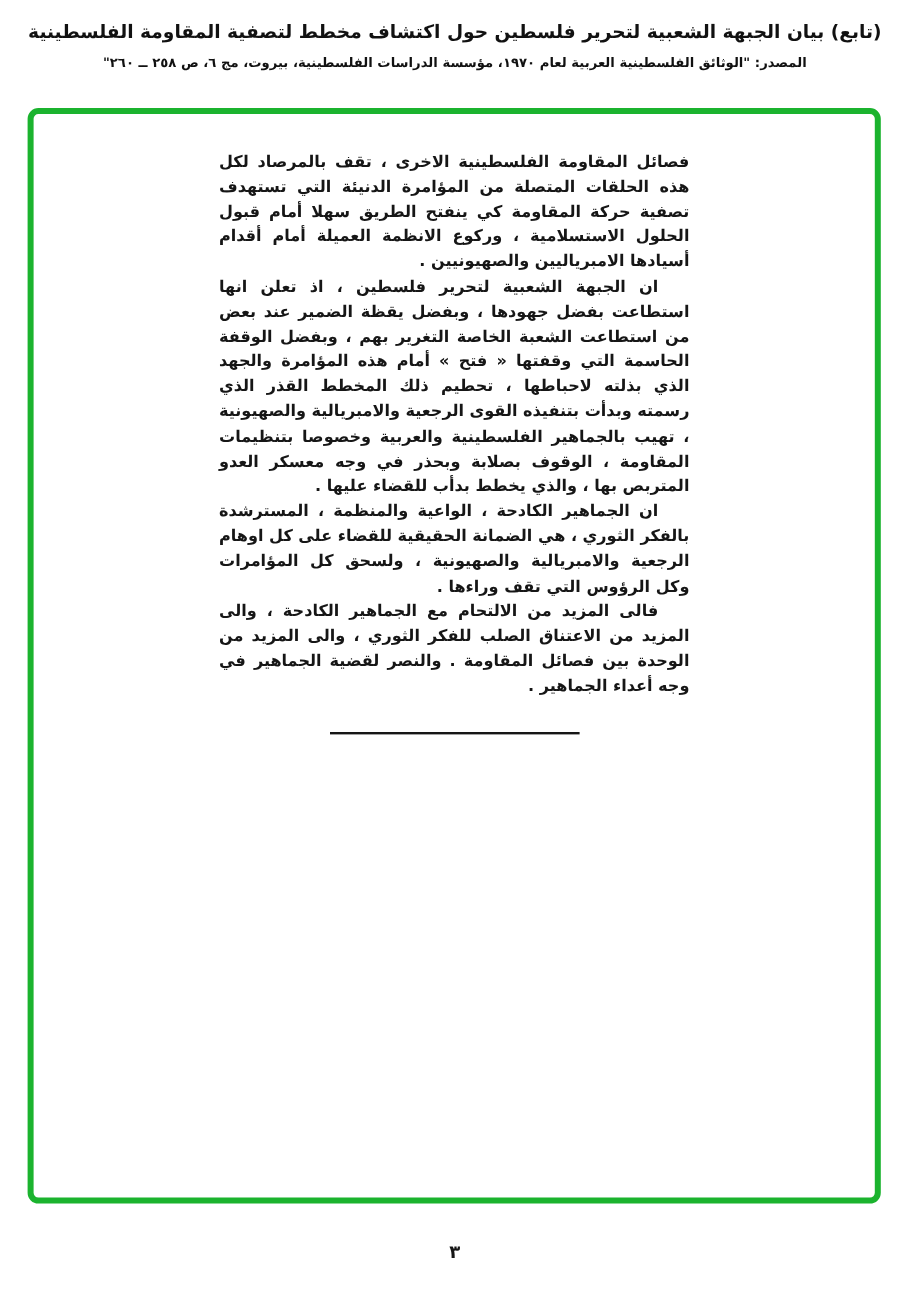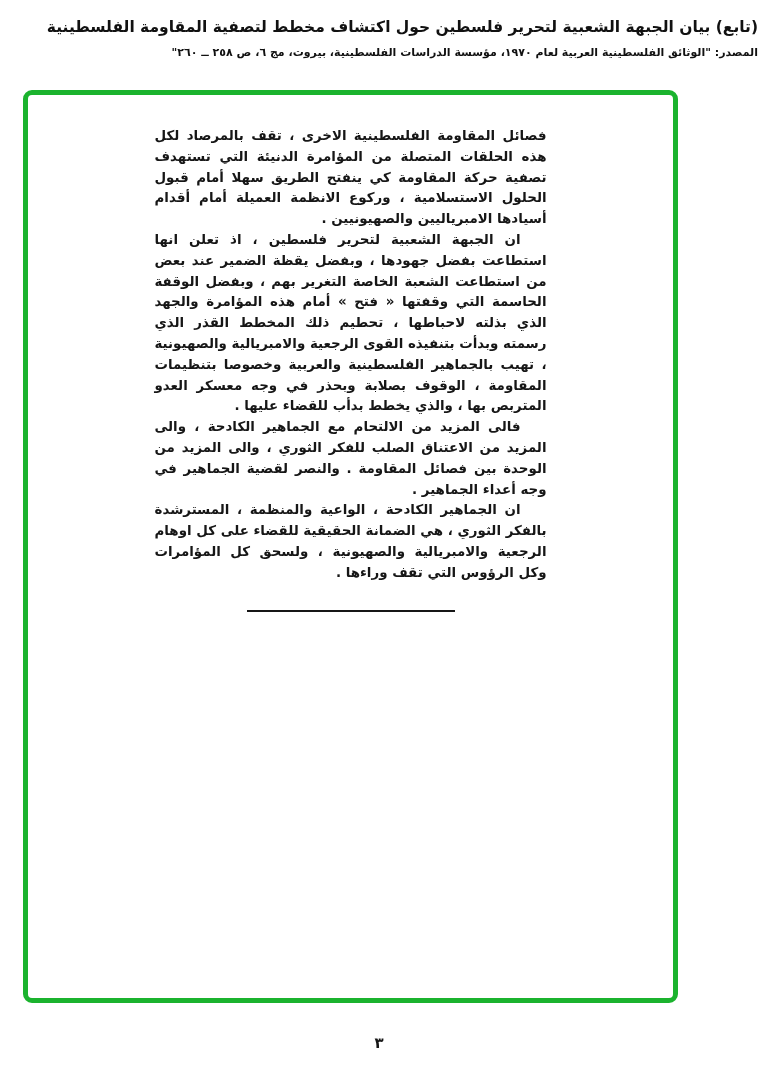--- a/index.html
+++ b/index.html
@@ -13,38 +13,39 @@
     position: relative;
     overflow: hidden;
     font-family: "DejaVu Sans", sans-serif;
     color: #111111;
   }
   .page-header {
     position: absolute;
     top: 16px;
     left: 0;
     width: 758px;
+    text-align: center;
     direction: rtl;
   }
   .doc-title {
     font-size: 15.5px;
     font-weight: bold;
     letter-spacing: 0;
     line-height: 1.5;
   }
   .doc-source {
     margin-top: 7px;
     font-size: 11px;
     font-weight: bold;
   }
   .green-frame {
     position: absolute;
     left: 23px;
     top: 90px;
-    width: 655px;
+    width: 711px;
     height: 913px;
     box-sizing: border-box;
     border: 5px solid #1bb32e;
     border-radius: 9px;
     background: #ffffff;
   }
   .body-text {
     width: 392px;
     margin: 31px auto 0 auto;
     direction: rtl;
@@ -85,19 +86,19 @@
 
 <header class="page-header">
   <div class="doc-title">(تابع) بيان الجبهة الشعبية لتحرير فلسطين حول اكتشاف مخطط لتصفية المقاومة الفلسطينية</div>
   <div class="doc-source">المصدر: "الوثائق الفلسطينية العربية لعام ١٩٧٠، مؤسسة الدراسات الفلسطينية، بيروت، مج ٦، ص ٢٥٨ ــ ٢٦٠"</div>
 </header>
 
 <div class="green-frame">
   <div class="body-text">
     <p class="continued">فصائل المقاومة الفلسطينية الاخرى ، تقف بالمرصاد لكل هذه الحلقات المتصلة من المؤامرة الدنيئة التي تستهدف تصفية حركة المقاومة كي ينفتح الطريق سهلا أمام قبول الحلول الاستسلامية ، وركوع الانظمة العميلة أمام أقدام أسيادها الامبرياليين والصهيونيين .</p>
     <p>ان الجبهة الشعبية لتحرير فلسطين ، اذ تعلن انها استطاعت بفضل جهودها ، وبفضل يقظة الضمير عند بعض من استطاعت الشعبة الخاصة التغرير بهم ، وبفضل الوقفة الحاسمة التي وقفتها « فتح » أمام هذه المؤامرة والجهد الذي بذلته لاحباطها ، تحطيم ذلك المخطط القذر الذي رسمته وبدأت بتنفيذه القوى الرجعية والامبريالية والصهيونية ، تهيب بالجماهير الفلسطينية والعربية وخصوصا بتنظيمات المقاومة ، الوقوف بصلابة وبحذر في وجه معسكر العدو المتربص بها ، والذي يخطط بدأب للقضاء عليها .</p>
+    <p>ان الجماهير الكادحة ، الواعية والمنظمة ، المسترشدة بالفكر الثوري ، هي الضمانة الحقيقية للقضاء على كل اوهام الرجعية والامبريالية والصهيونية ، ولسحق كل المؤامرات وكل الرؤوس التي تقف وراءها .</p>
     <p>فالى المزيد من الالتحام مع الجماهير الكادحة ، والى المزيد من الاعتناق الصلب للفكر الثوري ، والى المزيد من الوحدة بين فصائل المقاومة . والنصر لقضية الجماهير في وجه أعداء الجماهير .</p>
-    <p>ان الجماهير الكادحة ، الواعية والمنظمة ، المسترشدة بالفكر الثوري ، هي الضمانة الحقيقية للقضاء على كل اوهام الرجعية والامبريالية والصهيونية ، ولسحق كل المؤامرات وكل الرؤوس التي تقف وراءها .</p>
     <hr class="section-divider">
   </div>
 </div>
 
 <div class="page-number">٣</div>
 
 </body></html>

